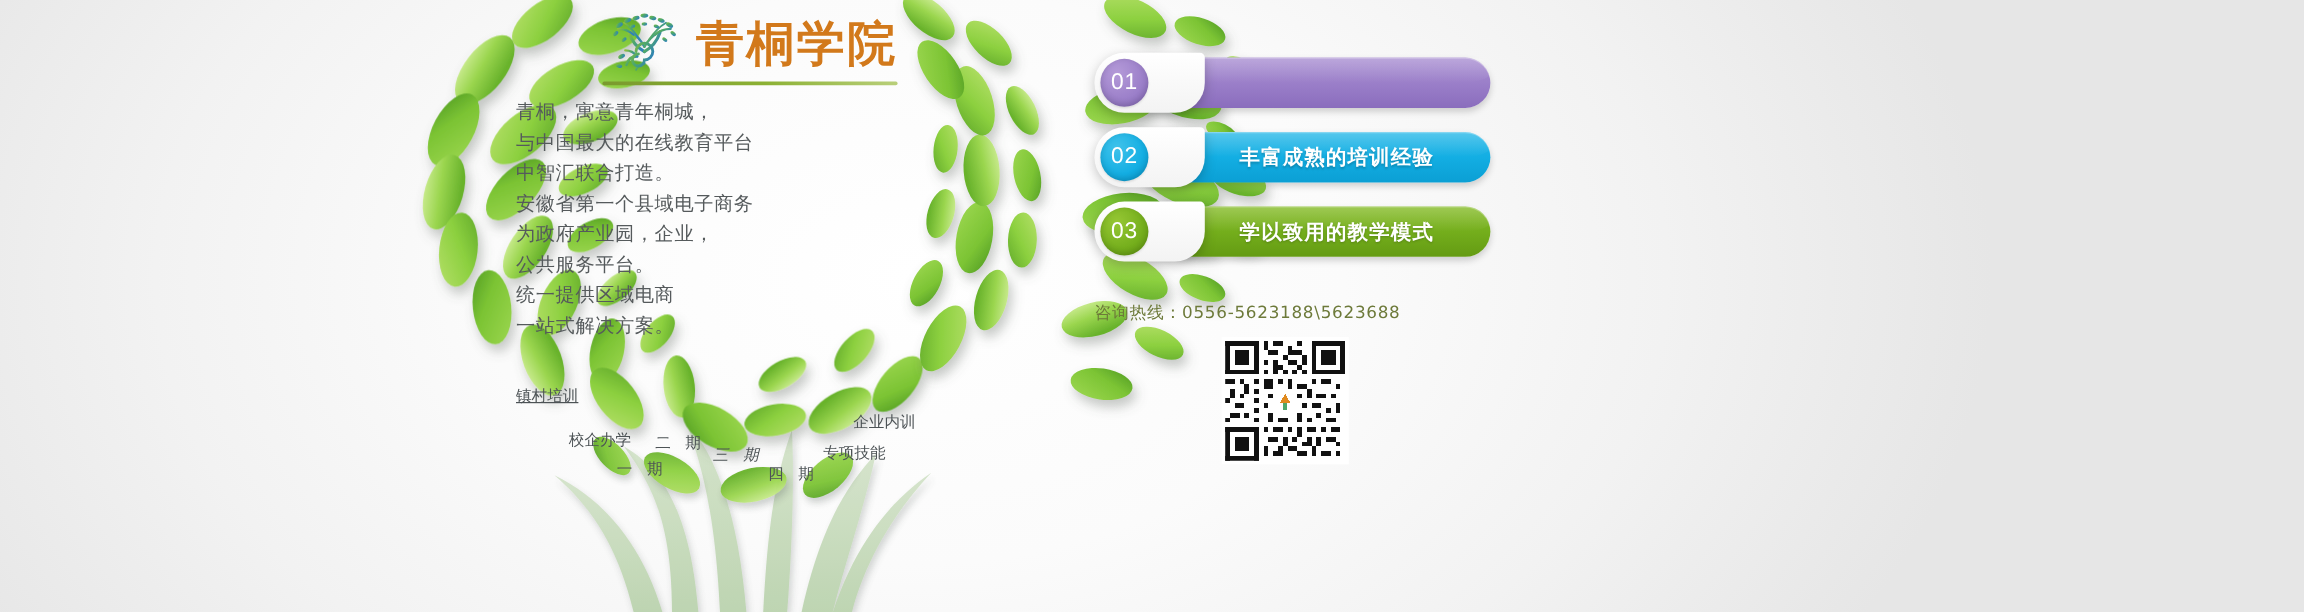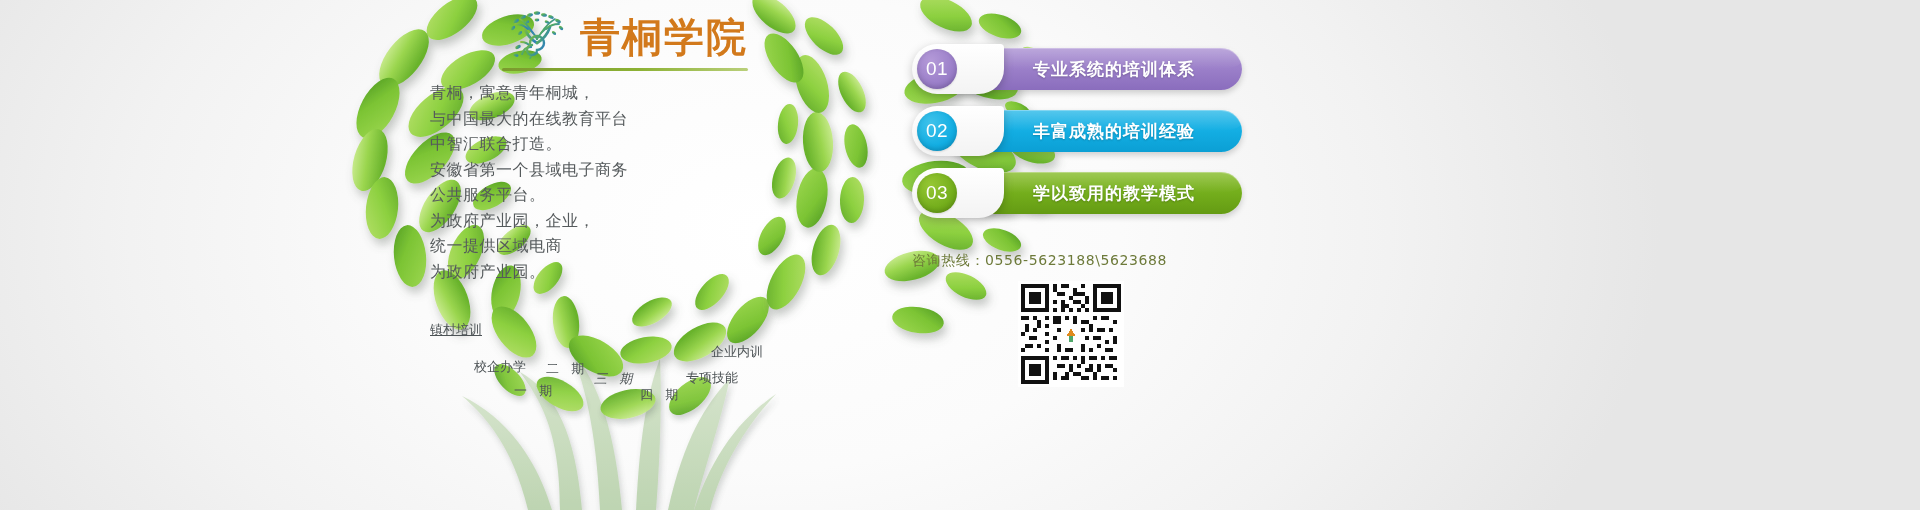--- a/index.html
+++ b/index.html
@@ -271,41 +271,40 @@
       <span class="logo-text">青桐学院</span>
     </div>
     <div class="logo-rule"></div>
   </div>
 
   <div class="para">
     <p>青桐，寓意青年桐城，</p>
     <p>与中国最大的在线教育平台</p>
     <p>中智汇联合打造。</p>
     <p>安徽省第一个县域电子商务</p>
+    <p>为政府产业园，企业，</p>
     <p>公共服务平台。</p>
-    <p>为政府产业园，企业，</p>
     <p>统一提供区域电商</p>
-    <p>为政府产业园。</p>
+    <p>一站式解决方案。</p>
   </div>
 
   <div class="cat" style="left:430px; top:321px;text-decoration:underline;">镇村培训</div>
   <div class="cat" style="left:474px; top:358px;">校企办学</div>
   <div class="cat" style="left:711px; top:331px;margin-top:12px;">企业内训</div>
   <div class="cat" style="left:686px; top:369px;">专项技能</div>
 
   <div class="phase" style="left:514px; top:382px;">一 期</div>
   <div class="phase" style="left:546px; top:360px;">二 期</div>
   <div class="phase" style="left:594px; top:370px;font-style:italic;">三 期</div>
   <div class="phase" style="left:640px; top:386px;">四 期</div>
 
   <div class="features">
 
     <div class="feature">
       <div class="f-bar" style="background:linear-gradient(180deg,#a98fd2 0%,#9b7fc9 50%,#8a6dbd 100%);"></div>
-      <div class="f-label">专业系统的培训体系</div>
       <div class="f-eye">
         <span class="eye-shape"></span>
         <span class="f-num" style="background:radial-gradient(circle at 35% 30%,#b49ad8,#9b7fc9 60%,#8568b9 100%);">01</span>
       </div>
     </div>
 
     <div class="feature">
       <div class="f-bar" style="background:linear-gradient(180deg,#27b8e8 0%,#13aee3 50%,#0b9fd4 100%);"></div>
       <div class="f-label">丰富成熟的培训经验</div>
       <div class="f-eye">

